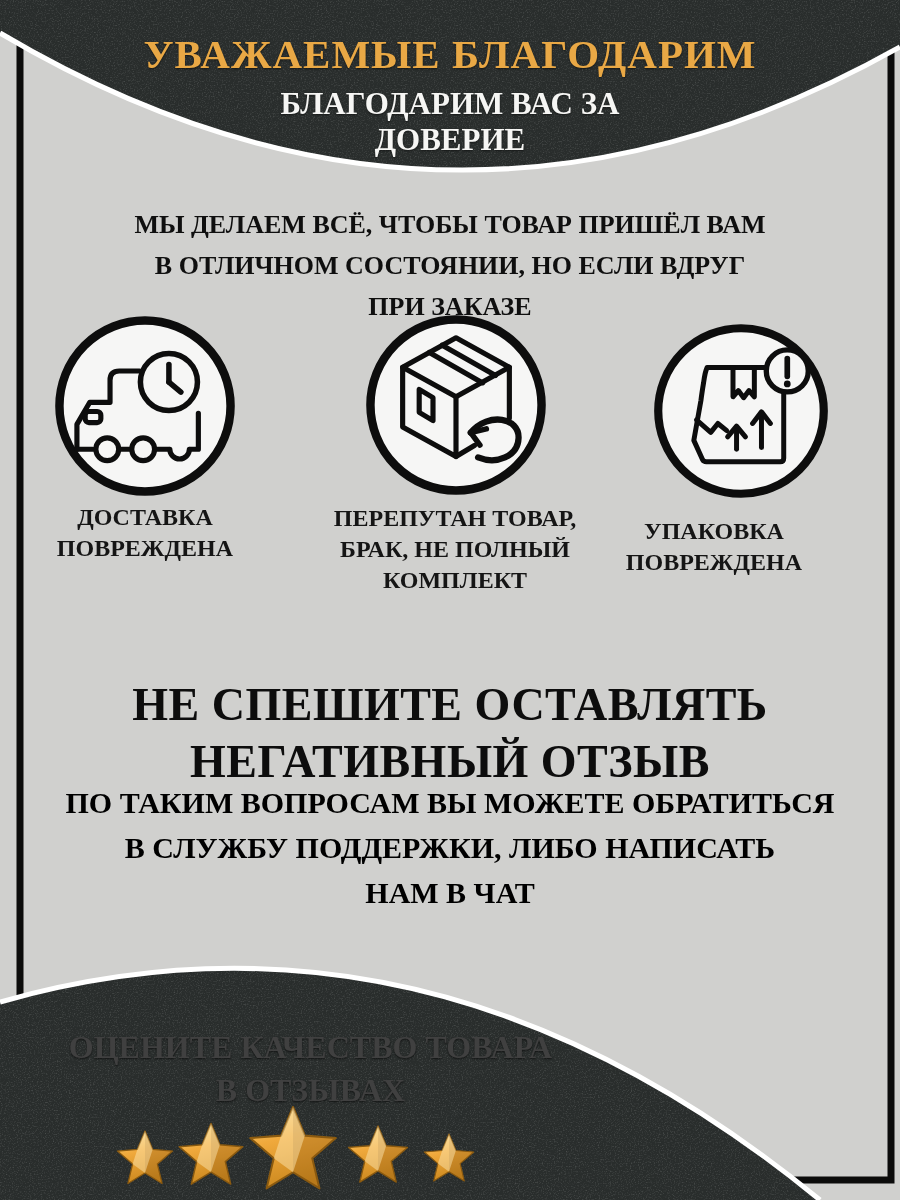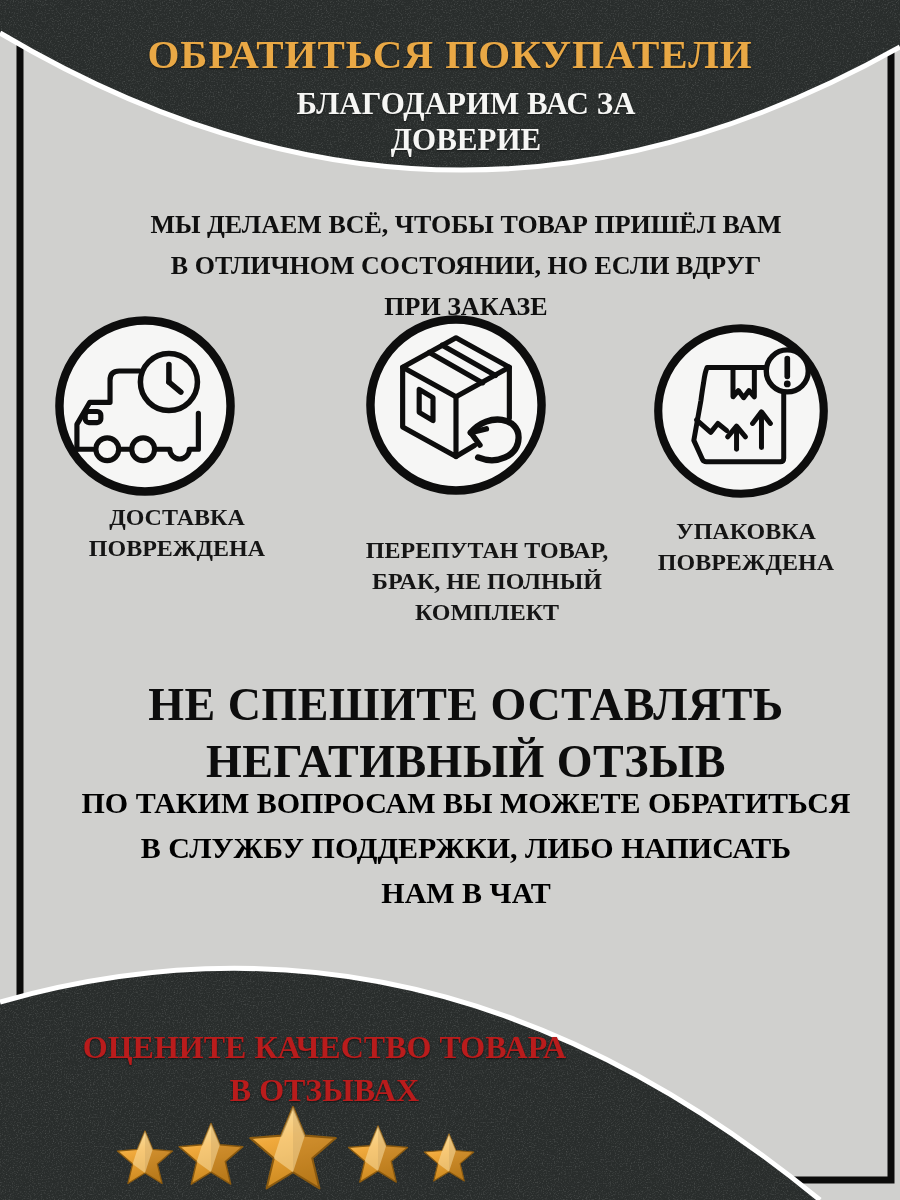--- a/index.html
+++ b/index.html
@@ -3,21 +3,21 @@
 <meta charset="utf-8">
 <style>
   html,body{margin:0;padding:0;}
   body{
     width:900px;height:1200px;position:relative;overflow:hidden;
     background:#d0d0ce;
     font-family:"Liberation Serif","DejaVu Serif",serif;
     -webkit-font-smoothing:antialiased;
   }
   .abs{position:absolute;}
-  .preline{white-space:pre-line;padding-left:32px;}
+  .preline{white-space:pre-line;}
   .ctr{text-align:center;}
   #bg-svg{position:absolute;left:0;top:0;z-index:1;}
 
   .hdr-title{
     left:0;right:0;top:30px;z-index:5;
     font-size:41px;font-weight:bold;letter-spacing:1px;
     color:#e9a845;text-shadow:0 1px 2px rgba(0,0,0,.55);
   }
   .hdr-sub{
     left:0;right:0;top:86px;z-index:5;
@@ -35,23 +35,23 @@
   .warn-title{
     left:0;right:0;top:676px;z-index:4;
     font-size:46px;line-height:57px;font-weight:bold;color:#0d0d0d;
     letter-spacing:0.5px;
   }
   .warn-text{
     left:40px;right:40px;top:780px;z-index:4;
     font-size:30px;line-height:45px;font-weight:bold;color:#000000;
   }
   .footer-text{
-    left:5px;width:575px;top:1026px;z-index:5;
+    left:23px;width:575px;top:1026px;z-index:5;
     font-size:32px;line-height:43px;font-weight:bold;
-    color:#b91c1c;text-shadow:0 1px 2px rgba(0,0,0,.6);
+    color:#404040;text-shadow:0 1px 2px rgba(0,0,0,.6);
   }
   #stars-svg{position:absolute;left:0;top:1100px;z-index:5;}
 </style>
 </head>
 <body>
 
 <svg id="bg-svg" width="900" height="1200" viewBox="0 0 900 1200" aria-hidden="true">
   <defs>
     <filter id="grain" x="-5%" y="-5%" width="110%" height="110%">
       <feTurbulence type="fractalNoise" baseFrequency="0.75" numOctaves="2" stitchTiles="stitch" result="n"></feTurbulence>
@@ -68,21 +68,21 @@
     <path d="M0,33 Q450,300 900,47" fill="none" stroke="#ffffff" stroke-width="5"></path>
   </g>
 
   <g>
     <path d="M0,1002 Q430,880 820,1200 L0,1200 Z" fill="#292d2c"></path>
     <path d="M0,1002 Q430,880 820,1200 L0,1200 Z" filter="url(#grain)" opacity="0.5"></path>
     <path d="M0,1002 Q430,880 820,1200" fill="none" stroke="#ffffff" stroke-width="5"></path>
   </g>
 </svg>
 
-<div class="abs ctr hdr-title">ОБРАТИТЬСЯ ПОКУПАТЕЛИ</div>
+<div class="abs ctr hdr-title">УВАЖАЕМЫЕ БЛАГОДАРИМ</div>
 <div class="abs ctr hdr-sub preline">БЛАГОДАРИМ ВАС ЗА
 ДОВЕРИЕ</div>
 
 <div class="abs ctr intro preline">МЫ ДЕЛАЕМ ВСЁ, ЧТОБЫ ТОВАР ПРИШЁЛ ВАМ
 В ОТЛИЧНОМ СОСТОЯНИИ, НО ЕСЛИ ВДРУГ
 ПРИ ЗАКАЗЕ</div>
 
 <div class="abs icon-wrap" style="left:53px;top:314px;">
   <svg width="184" height="184" viewBox="0 0 100 100">
     <circle cx="50" cy="50" r="46.5" fill="#f6f6f5" stroke="#0d0d0d" stroke-width="4.6"></circle>
@@ -136,21 +136,21 @@
       <path d="M56.5,57 L61.5,50.5 L66.5,57"></path>
     </g>
     <circle cx="76" cy="27.5" r="11.8" fill="#f6f6f5" stroke="#0d0d0d" stroke-width="3"></circle>
     <path d="M76,20.5 V30.5" fill="none" stroke="#0d0d0d" stroke-width="3.2" stroke-linecap="round"></path>
     <circle cx="76" cy="34.8" r="1.9" fill="#0d0d0d"></circle>
   </svg>
 </div>
 
 <div class="abs ctr issue-label preline" style="left:40px;width:210px;top:502px;">ДОСТАВКА
 ПОВРЕЖДЕНА</div>
-<div class="abs ctr issue-label preline" style="left:325px;width:260px;top:503px;margin-top:32px;">ПЕРЕПУТАН ТОВАР,
+<div class="abs ctr issue-label preline" style="left:325px;width:260px;top:503px;">ПЕРЕПУТАН ТОВАР,
 БРАК, НЕ ПОЛНЫЙ
 КОМПЛЕКТ</div>
 <div class="abs ctr issue-label preline" style="left:600px;width:228px;top:516px;">УПАКОВКА
 ПОВРЕЖДЕНА</div>
 
 <div class="abs ctr warn-title preline">НЕ СПЕШИТЕ ОСТАВЛЯТЬ
 НЕГАТИВНЫЙ ОТЗЫВ</div>
 <div class="abs ctr warn-text preline">ПО ТАКИМ ВОПРОСАМ ВЫ МОЖЕТЕ ОБРАТИТЬСЯ
 В СЛУЖБУ ПОДДЕРЖКИ, ЛИБО НАПИСАТЬ
 НАМ В ЧАТ</div>

